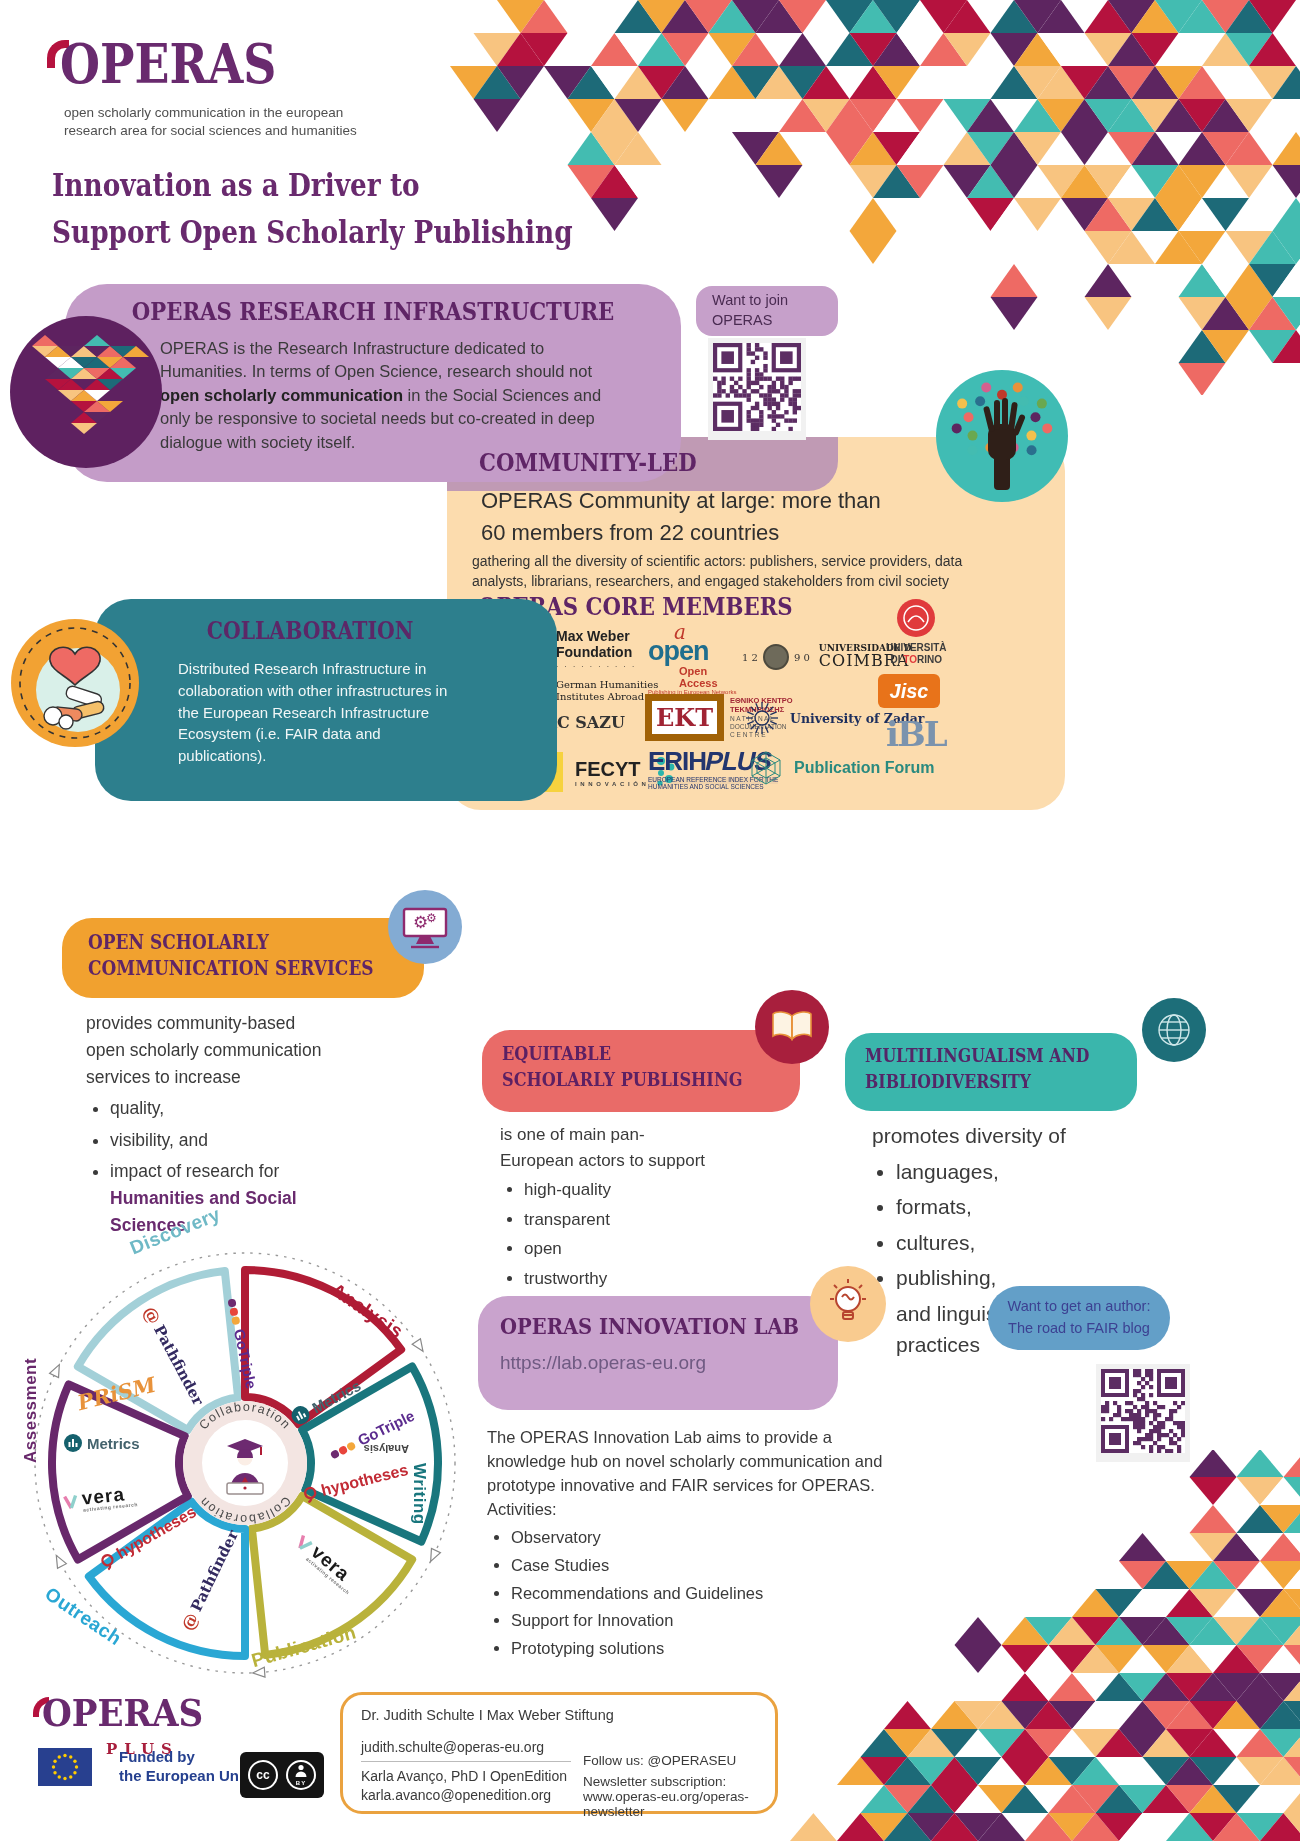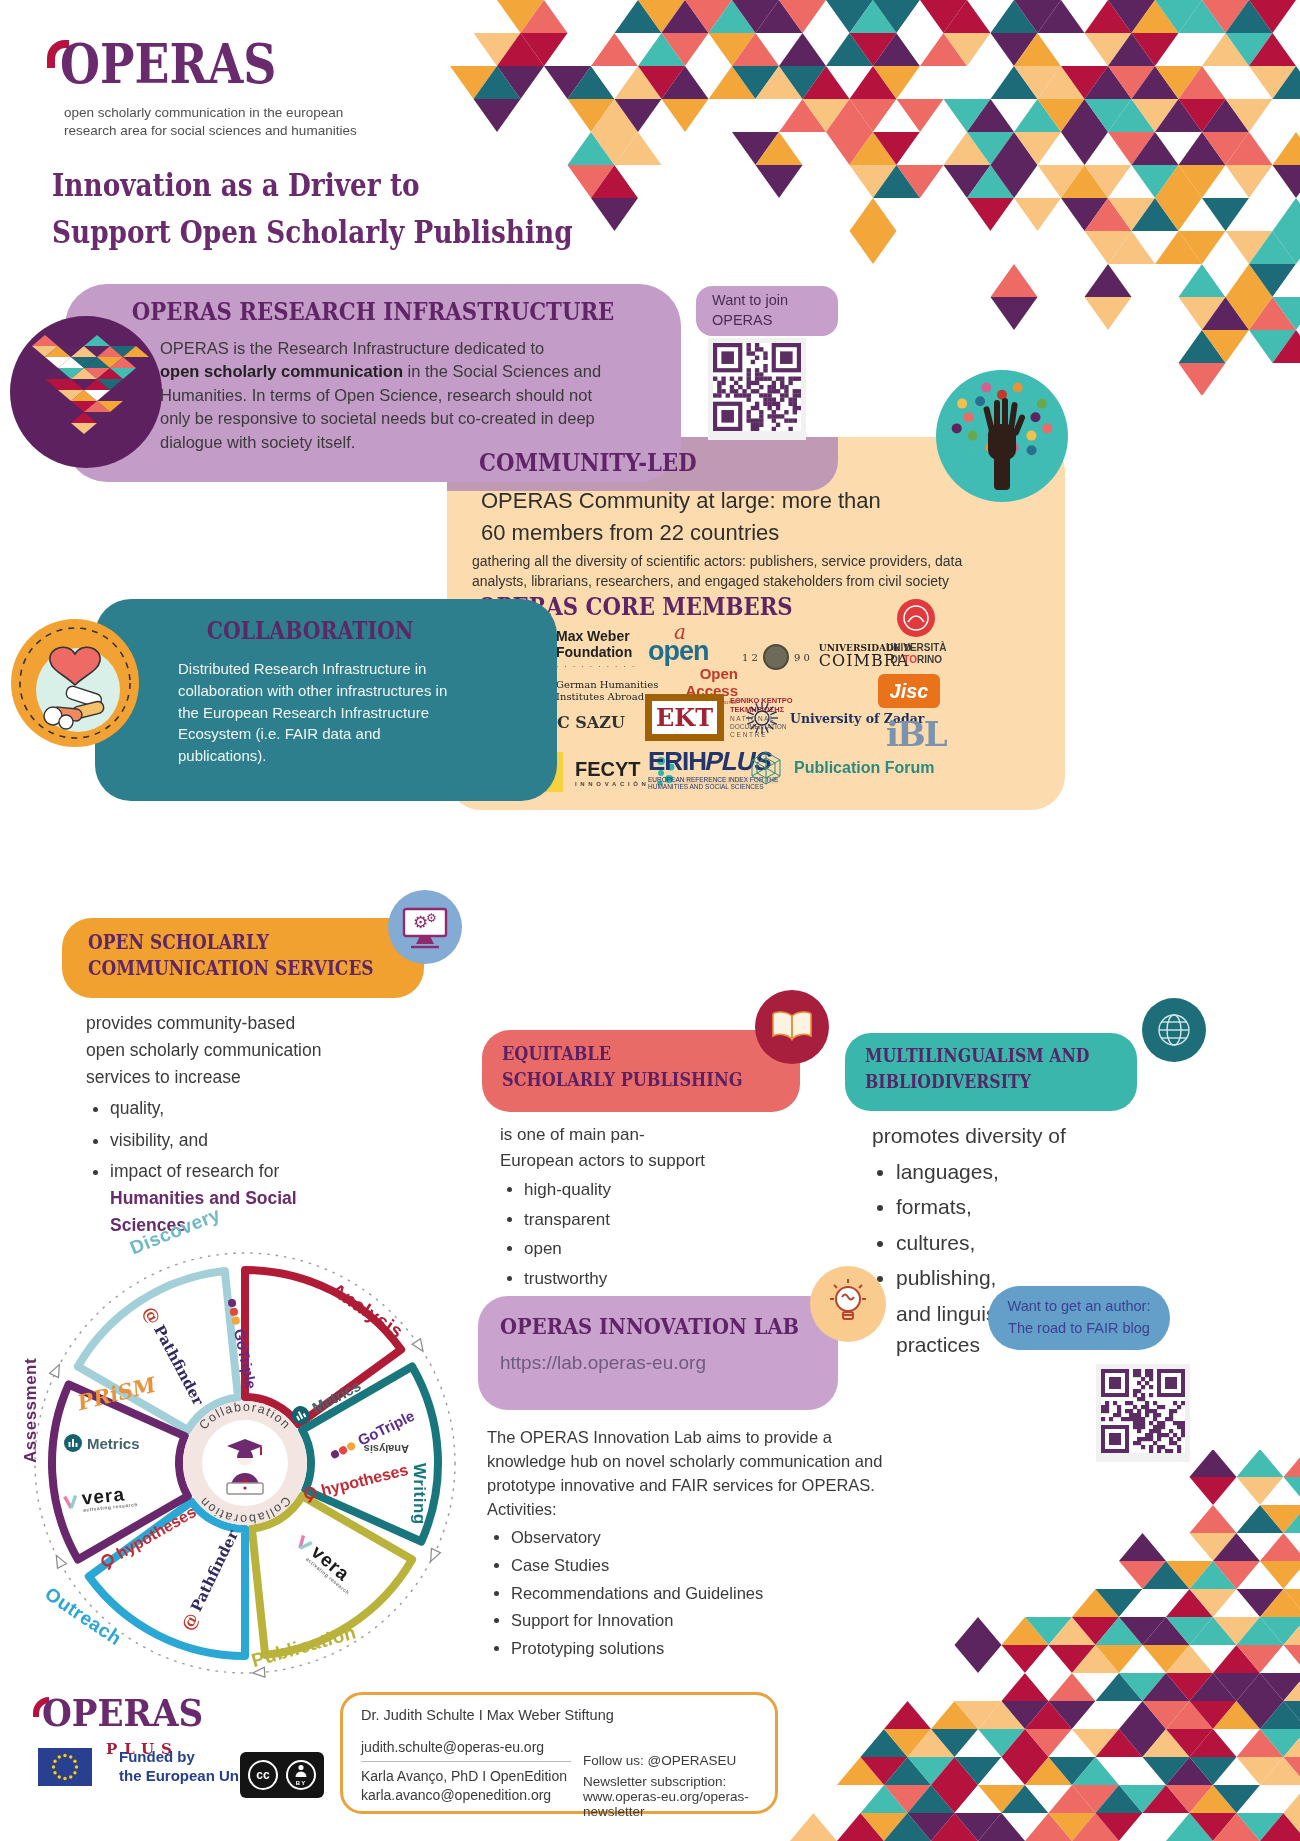--- a/index.html
+++ b/index.html
@@ -254,22 +254,22 @@
   <div class="abs" style="left:447px;top:437px;width:618px;height:373px;background:#fcdcae;border-radius:34px;"></div>
 
   <div class="abs" style="left:447px;top:437px;width:391px;height:54px;background:#c09ab4;border-radius:34px 0 30px 0;"></div>
 
   <div class="abs" style="left:65px;top:284px;width:616px;height:198px;background:#c49cc8;border-radius:42px;"></div>
   <div class="abs" style="left:373px;top:297px;font-size:25px;">
     <span class="srf cxc" style="transform:translateX(-50%) scaleX(.85);">OPERAS RESEARCH INFRASTRUCTURE</span>
   </div>
   <div class="abs body-txt" style="left:160px;top:337px;font-size:16.5px;line-height:1.42;">
     <div><span>OPERAS is the Research Infrastructure dedicated to</span></div>
+    <div>Humanities. In terms of Open Science, research should not</div>
     <div><b style="color:#222;">open scholarly communication</b><span> in the Social Sciences and</span></div>
-    <div>Humanities. In terms of Open Science, research should not</div>
     <div>only be responsive to societal needs but co-created in deep</div>
     <div>dialogue with society itself.</div>
   </div>
 
   <svg class="abs" style="left:10px;top:316px;" width="152" height="152" viewBox="0 0 152 152">
     <circle cx="76" cy="76" r="76" fill="#5e2160"></circle>
     <g id="mini-mosaic" transform="translate(22,30)">
         <polygon points="0,0 13,-11 26,0" fill="#ee6a64"></polygon>
         <polygon points="0,0 13,11 26,0" fill="#f8c480"></polygon>
         <polygon points="13,11 26,0 39,11" fill="#f3a73b"></polygon>
@@ -503,21 +503,21 @@
   <div class="abs" style="left:556px;top:628px;color:#222;line-height:1.15;">
     <div style="font-size:14px;font-weight:bold;">Max Weber</div>
     <div style="font-size:14px;font-weight:bold;">Foundation</div>
     <div style="font-size:8px;letter-spacing:2px;">. . . . . . . . . .</div>
     <div style="font-size:10px;font-family:'DejaVu Serif',serif;margin-top:10px;text-align:right;">German Humanities</div>
     <div style="font-size:10px;font-family:'DejaVu Serif',serif;">Institutes Abroad</div>
   </div>
   <div class="abs" style="left:648px;top:626px;width:90px;">
     <div style="font-family:'DejaVu Serif',serif;font-style:italic;color:#c0392b;font-size:20px;margin-left:26px;line-height:.6;">a</div>
     <div style="color:#1f6e8e;font-weight:bold;font-size:27px;line-height:1;letter-spacing:-1px;">open</div>
-    <div style="color:#c0392b;font-weight:bold;font-size:15px;margin-left:22px;text-align:right;">Open Access</div>
+    <div style="color:#c0392b;font-weight:bold;font-size:11px;margin-left:31px;">Open Access</div>
     <div style="color:#c0392b;font-size:6px;">Publishing in European Networks</div>
   </div>
   <div class="abs" style="left:742px;top:644px;display:flex;align-items:center;gap:5px;">
     <span style="font-size:10px;font-family:'DejaVu Serif',serif;color:#333;">1 2</span>
     <span style="width:22px;height:22px;border-radius:50%;background:#6e6a5a;display:inline-block;border:2px solid #4d4a3e;"></span>
     <span style="font-size:10px;font-family:'DejaVu Serif',serif;color:#333;">9 0</span>
     <span style="display:inline-block;margin-left:4px;line-height:1.05;">
       <span style="display:block;font-size:9px;font-family:'DejaVu Serif',serif;font-weight:bold;color:#222;">UNIVERSIDADE D</span>
       <span style="display:block;font-size:16px;font-family:'DejaVu Serif',serif;color:#222;letter-spacing:1px;">COIMBRA</span>
     </span>

